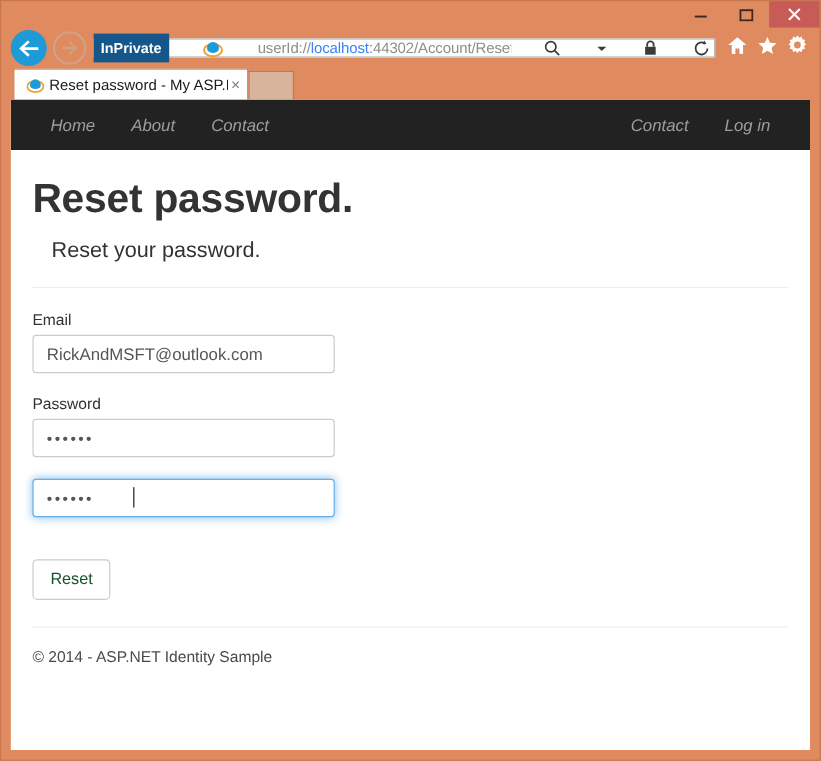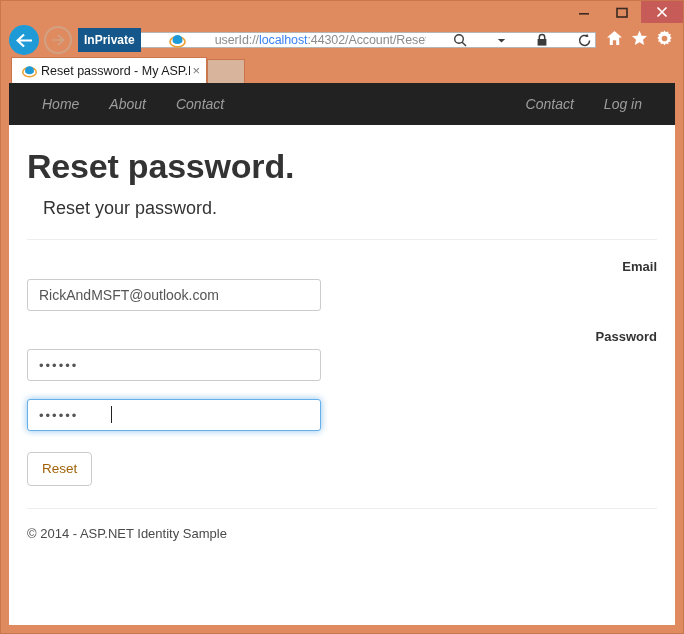--- a/index.html
+++ b/index.html
@@ -247,27 +247,26 @@
 
   .form {
     padding-top: 19px;
   }
   .field {
     margin-bottom: 18px;
   }
   .field-label {
     display: block;
     font-size: 13px;
-    font-weight: bold;
+    font-weight: normal;
     color: #333333;
     margin-bottom: 5px;
-    text-align: right;
   }
   .field-input {
-    width: 294px;
+    width: 252px;
     height: 32px;
     box-sizing: border-box;
     border: 1px solid #cccccc;
     border-radius: 3px;
     padding: 0 11px;
     font-size: 14px;
     color: #555555;
     font-family: "Liberation Sans", sans-serif;
     background: #ffffff;
     outline: none;
@@ -284,24 +283,24 @@
   .caret {
     position: absolute;
     top: 7px;
     left: 84px;
     width: 1px;
     height: 17px;
     background: #222222;
   }
 
   .btn-reset {
-    margin-top: 3px;
+    margin-top: 17px;
     padding: 7px 14px;
     font-size: 13.5px;
-    color: #a16207;
+    color: #14532d;
     background: #ffffff;
     border: 1px solid #cccccc;
     border-radius: 4px;
     font-family: "Liberation Sans", sans-serif;
     line-height: 1.3;
   }
 
   .footer-hr {
     border: none;
     border-top: 1px solid #eeeeee;

